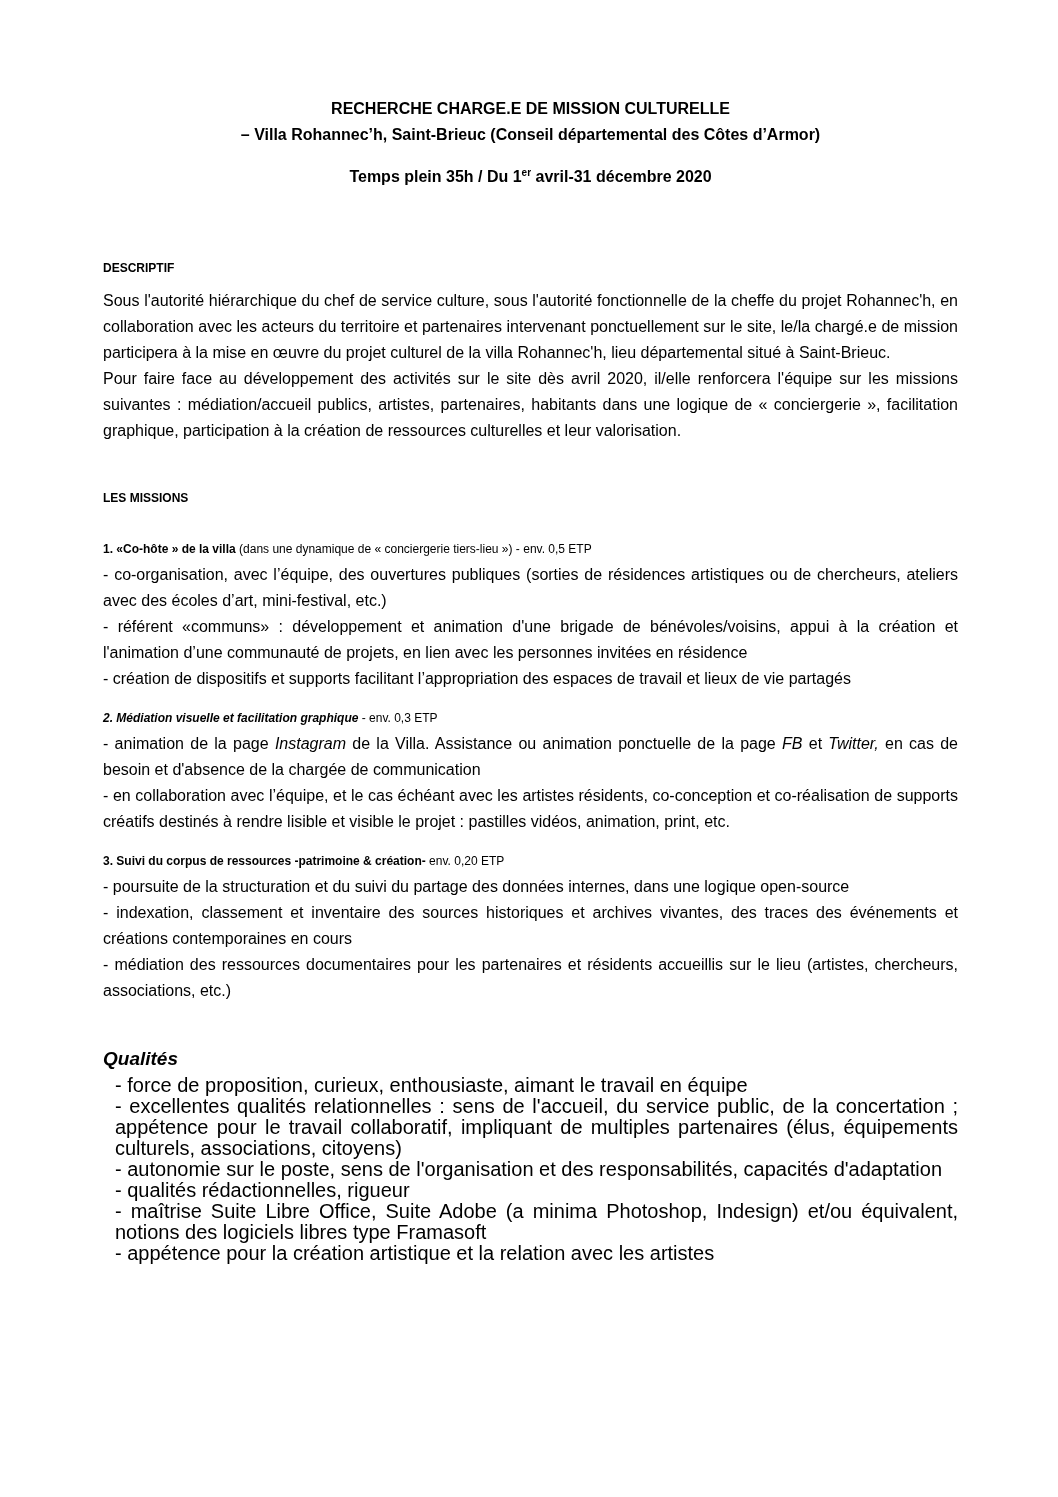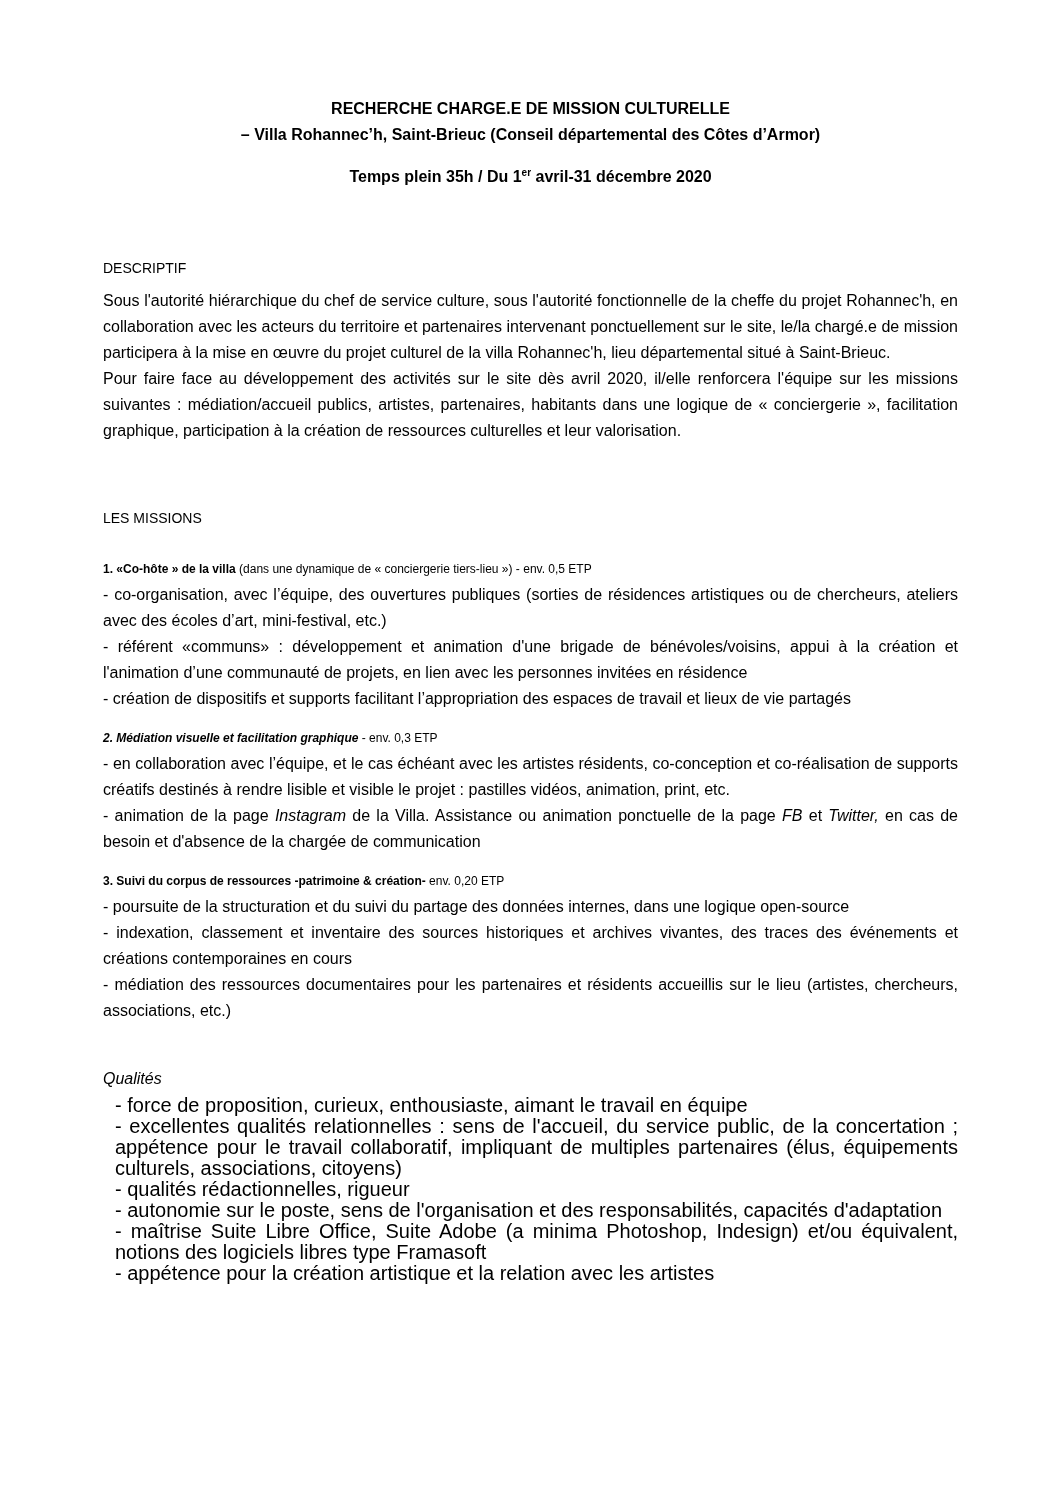--- a/index.html
+++ b/index.html
@@ -23,48 +23,48 @@
     font-size: 16px;
     line-height: 26px;
   }
   .schedule { margin-top: 16px; }
   .schedule sup {
     font-size: 10px;
     vertical-align: super;
     line-height: 0;
   }
   .section-heading {
-    font-weight: normal;
-    font-size: 14px;
+    font-weight: bold;
+    font-size: 12px;
     line-height: 26px;
   }
   .sec-descriptif { margin-top: 65px; }
-  .sec-missions  { margin-top: 61px; }
+  .sec-missions  { margin-top: 41px; }
   .sec-qualifications { margin-top: 42px; }
   .body-par {
     font-size: 16px;
     line-height: 26px;
     text-align: justify;
   }
   .after-heading { margin-top: 7px; }
   .mission { margin-top: 25px; }
   .mission + .mission { margin-top: 13px; }
   .mission-title {
     font-size: 12px;
     line-height: 26px;
   }
   .bold { font-weight: bold; }
   .bold-italic { font-weight: bold; font-style: italic; }
   .italic { font-style: italic; }
   .underline { text-decoration: underline; }
   .qualites-heading {
     margin-top: 22px;
-    font-weight: normal;
+    font-weight: bold;
     font-style: italic;
-    font-size: 16px;
+    font-size: 19px;
     line-height: 26px;
   }
   .quality-par {
     font-size: 20px;
     line-height: 21px;
     text-align: justify;
     margin-left: 12px;
   }
   .quality-list { margin-top: 3px; }
 </style>
@@ -90,39 +90,39 @@
 
     <div class="mission">
       <p class="mission-title"><span class="bold">1. «Co-hôte » de la villa</span><span> (dans une dynamique de « conciergerie tiers-lieu »)  - env. 0,5 ETP</span></p>
       <p class="body-par">- co-organisation, avec l’équipe, des ouvertures publiques (sorties de résidences artistiques ou de chercheurs, ateliers avec des écoles d’art, mini-festival, etc.)</p>
       <p class="body-par">- référent «communs» : développement et animation d'une brigade de bénévoles/voisins, appui à la création et l'animation d’une communauté de projets, en lien avec les personnes invitées en résidence</p>
       <p class="body-par">- création de dispositifs et supports facilitant l’appropriation des espaces de travail et lieux de vie partagés</p>
     </div>
 
     <div class="mission">
       <p class="mission-title"><span class="bold-italic">2. Médiation visuelle et facilitation graphique</span><span> - env. 0,3 ETP</span></p>
+      <p class="body-par"><span>- animation de la page </span><span class="italic">Instagram</span><span> de la Villa. Assistance ou animation ponctuelle de la page </span><span class="italic">FB</span><span> et </span><span class="italic">Twitter,</span><span> en cas de besoin et d'absence de la chargée de communication</span></p>
       <p class="body-par">- en collaboration avec l’équipe, et le cas échéant avec les artistes résidents, co-conception et co-réalisation de supports créatifs destinés à rendre lisible et visible le projet : pastilles vidéos, animation, print, etc.</p>
-      <p class="body-par"><span>- animation de la page </span><span class="italic">Instagram</span><span> de la Villa. Assistance ou animation ponctuelle de la page </span><span class="italic">FB</span><span> et </span><span class="italic">Twitter,</span><span> en cas de besoin et d'absence de la chargée de communication</span></p>
     </div>
 
     <div class="mission">
       <p class="mission-title"><span class="bold">3. Suivi du corpus de ressources -patrimoine &amp; création-</span><span> env. 0,20 ETP</span></p>
       <p class="body-par">- poursuite de la structuration et du suivi du partage des données internes, dans une logique open-source</p>
       <p class="body-par">- indexation, classement et inventaire des sources historiques et archives vivantes, des traces des événements et créations contemporaines en cours</p>
       <p class="body-par">- médiation des ressources documentaires pour les partenaires et résidents accueillis sur le lieu (artistes, chercheurs, associations, etc.)</p>
     </div>
   </section>
 
   <section class="sec-qualifications">
 
     <p class="qualites-heading">Qualités</p>
 
     <div class="quality-list">
       <p class="quality-par">- force de proposition, curieux, enthousiaste, aimant le travail en équipe</p>
       <p class="quality-par">- excellentes qualités relationnelles : sens de l'accueil, du service public, de la concertation  ; appétence pour le travail collaboratif, impliquant de multiples partenaires (élus, équipements culturels, associations, citoyens)</p>
+      <p class="quality-par">- autonomie sur le poste, sens de l'organisation et des responsabilités, capacités d'adaptation</p>
       <p class="quality-par">- qualités rédactionnelles, rigueur</p>
-      <p class="quality-par">- autonomie sur le poste, sens de l'organisation et des responsabilités, capacités d'adaptation</p>
       <p class="quality-par">- maîtrise Suite Libre Office, Suite Adobe (a minima Photoshop, Indesign) et/ou équivalent, notions des logiciels libres type Framasoft</p>
       <p class="quality-par">- appétence pour la création artistique et la relation avec les artistes</p>
     </div>
   </section>
 
 </div>
 
 </body></html>

